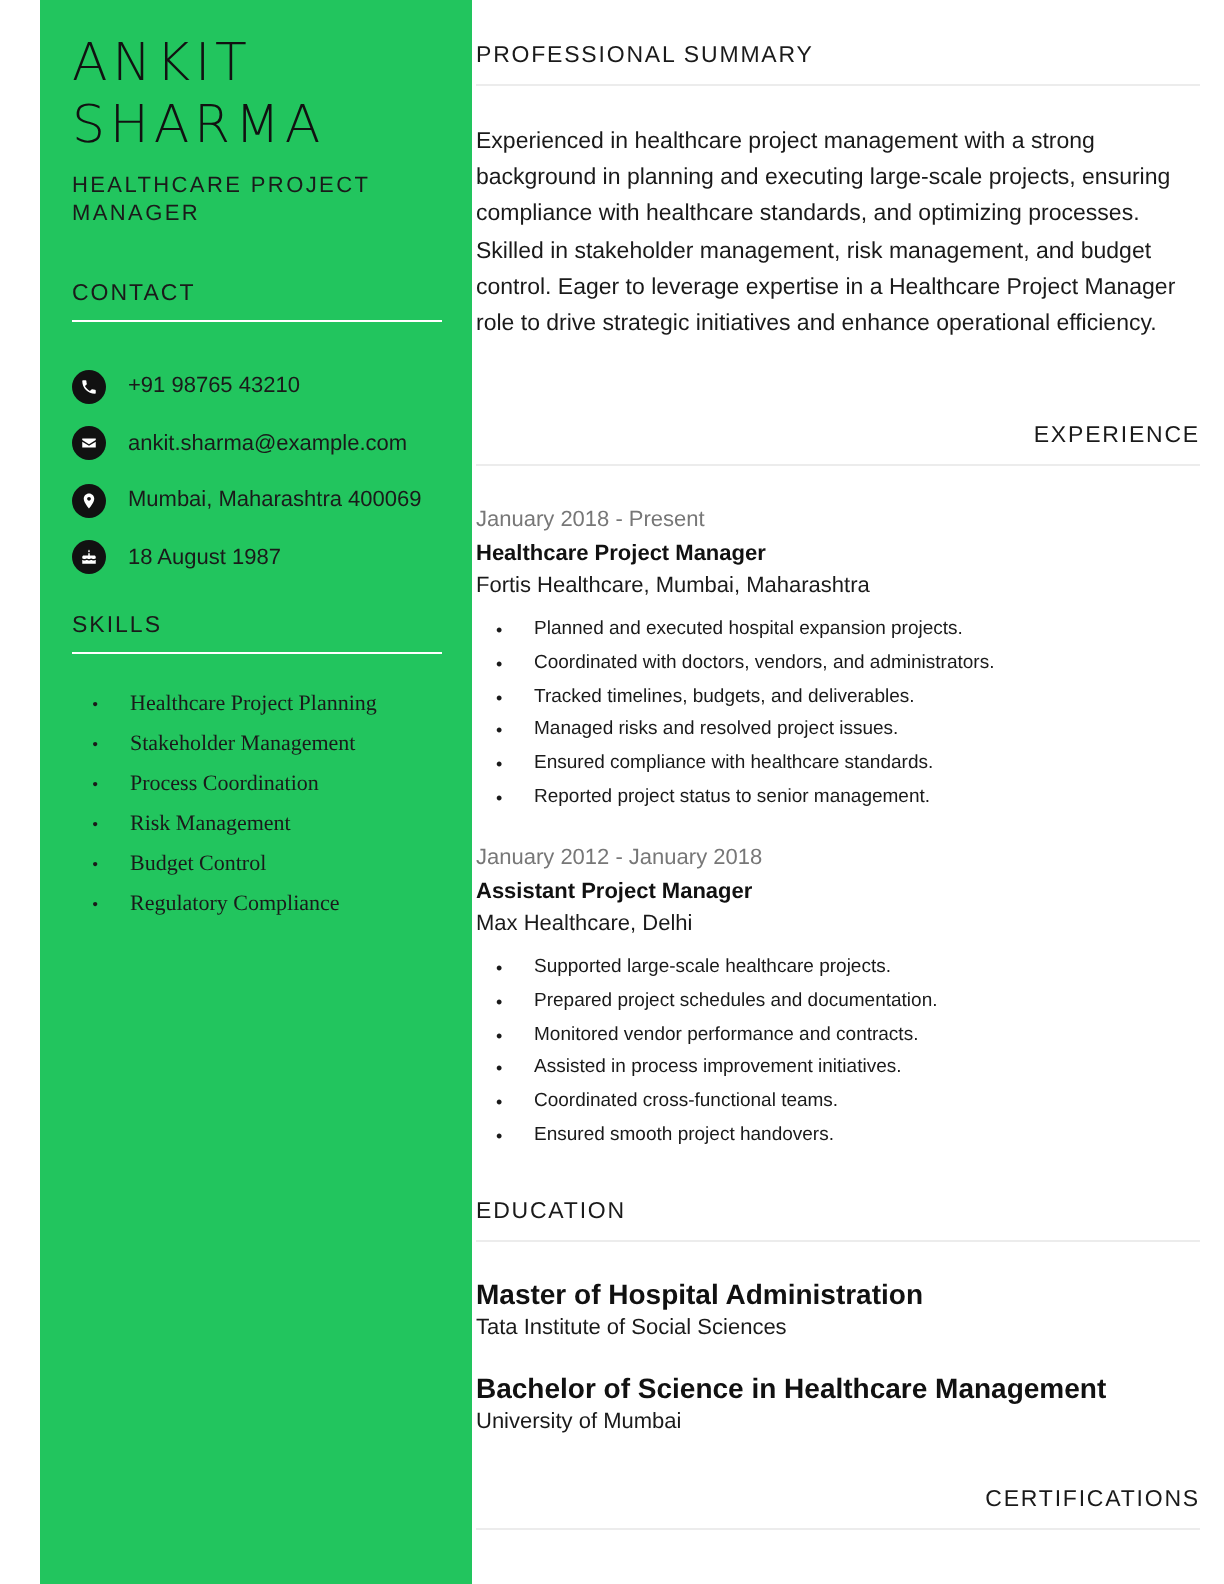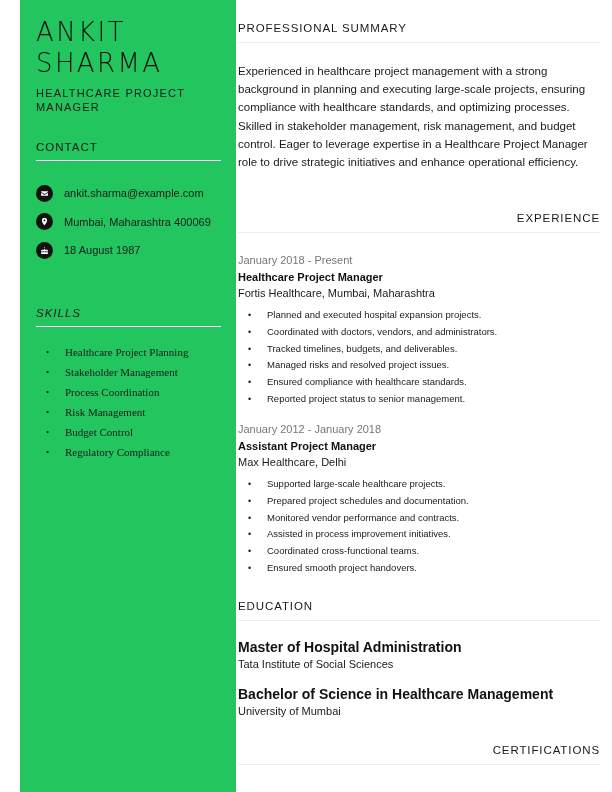--- a/index.html
+++ b/index.html
@@ -96,20 +96,28 @@
 
   <div class="side-heading" style="top:141px;">
     <span>CONTACT</span>
     <span class="rule"></span>
   </div>
 
   <div class="contact-list">
     <div class="contact-item">
       <span class="contact-icon">
         <svg viewBox="0 0 24 24">
+            <path d="M6.6 10.8c1.4 2.8 3.8 5.1 6.6 6.6l2.2-2.2c.3-.3.7-.4 1-.2 1.1.4 2.3.6 3.6.6.6 0 1 .4 1 1V20c0 .6-.4 1-1 1C10.6 21 3 13.4 3 4c0-.6.4-1 1-1h3.5c.6 0 1 .4 1 1 0 1.3.2 2.5.6 3.6.1.3 0 .7-.2 1L6.6 10.8z"></path>
+          </svg>
+      </span>
+      <span>+91 98765 43210</span>
+    </div>
+    <div class="contact-item">
+      <span class="contact-icon">
+        <svg viewBox="0 0 24 24">
             <path d="M3 6h18v2l-9 5.5L3 8V6zm0 4.3l9 5.5 9-5.5V18H3v-7.7z"></path>
           </svg>
       </span>
       <span>ankit.sharma@example.com</span>
     </div>
     <div class="contact-item">
       <span class="contact-icon">
         <svg viewBox="0 0 24 24">
             <path d="M12 2C8.1 2 5 5.1 5 9c0 5.2 7 13 7 13s7-7.8 7-13c0-3.9-3.1-7-7-7zm0 9.5c-1.4 0-2.5-1.1-2.5-2.5S10.6 6.5 12 6.5s2.5 1.1 2.5 2.5-1.1 2.5-2.5 2.5z"></path>
           </svg>
@@ -119,21 +127,21 @@
     <div class="contact-item">
       <span class="contact-icon">
         <svg viewBox="0 0 24 24">
             <path d="M12 2c1 1.5 1.3 2.5.8 3.2-.3.5-1.3.5-1.6 0C10.7 4.5 11 3.5 12 2zM11 7h2v3h6c1.1 0 2 .9 2 2v2c-1 0-1.5.8-3 .8S16 14 15 14s-1.5.8-3 .8S10 14 9 14s-1.5.8-3 .8S4 14 3 14v-2c0-1.1.9-2 2-2h6V7zM3 16c1 0 1.5.8 3 .8S8 16 9 16s1.5.8 3 .8 2-.8 3-.8 1.5.8 3 .8 2-.8 3-.8v5H3v-5z"></path>
           </svg>
       </span>
       <span>18 August 1987</span>
     </div>
   </div>
 
-  <div class="side-heading" style="top:307px;font-style:italic;">
+  <div class="side-heading" style="top:307px;">
     <span>SKILLS</span>
     <span class="rule"></span>
   </div>
 
   <ul class="skills-list">
     <li>Healthcare Project Planning</li>
     <li>Stakeholder Management</li>
     <li>Process Coordination</li>
     <li>Risk Management</li>
     <li>Budget Control</li>

